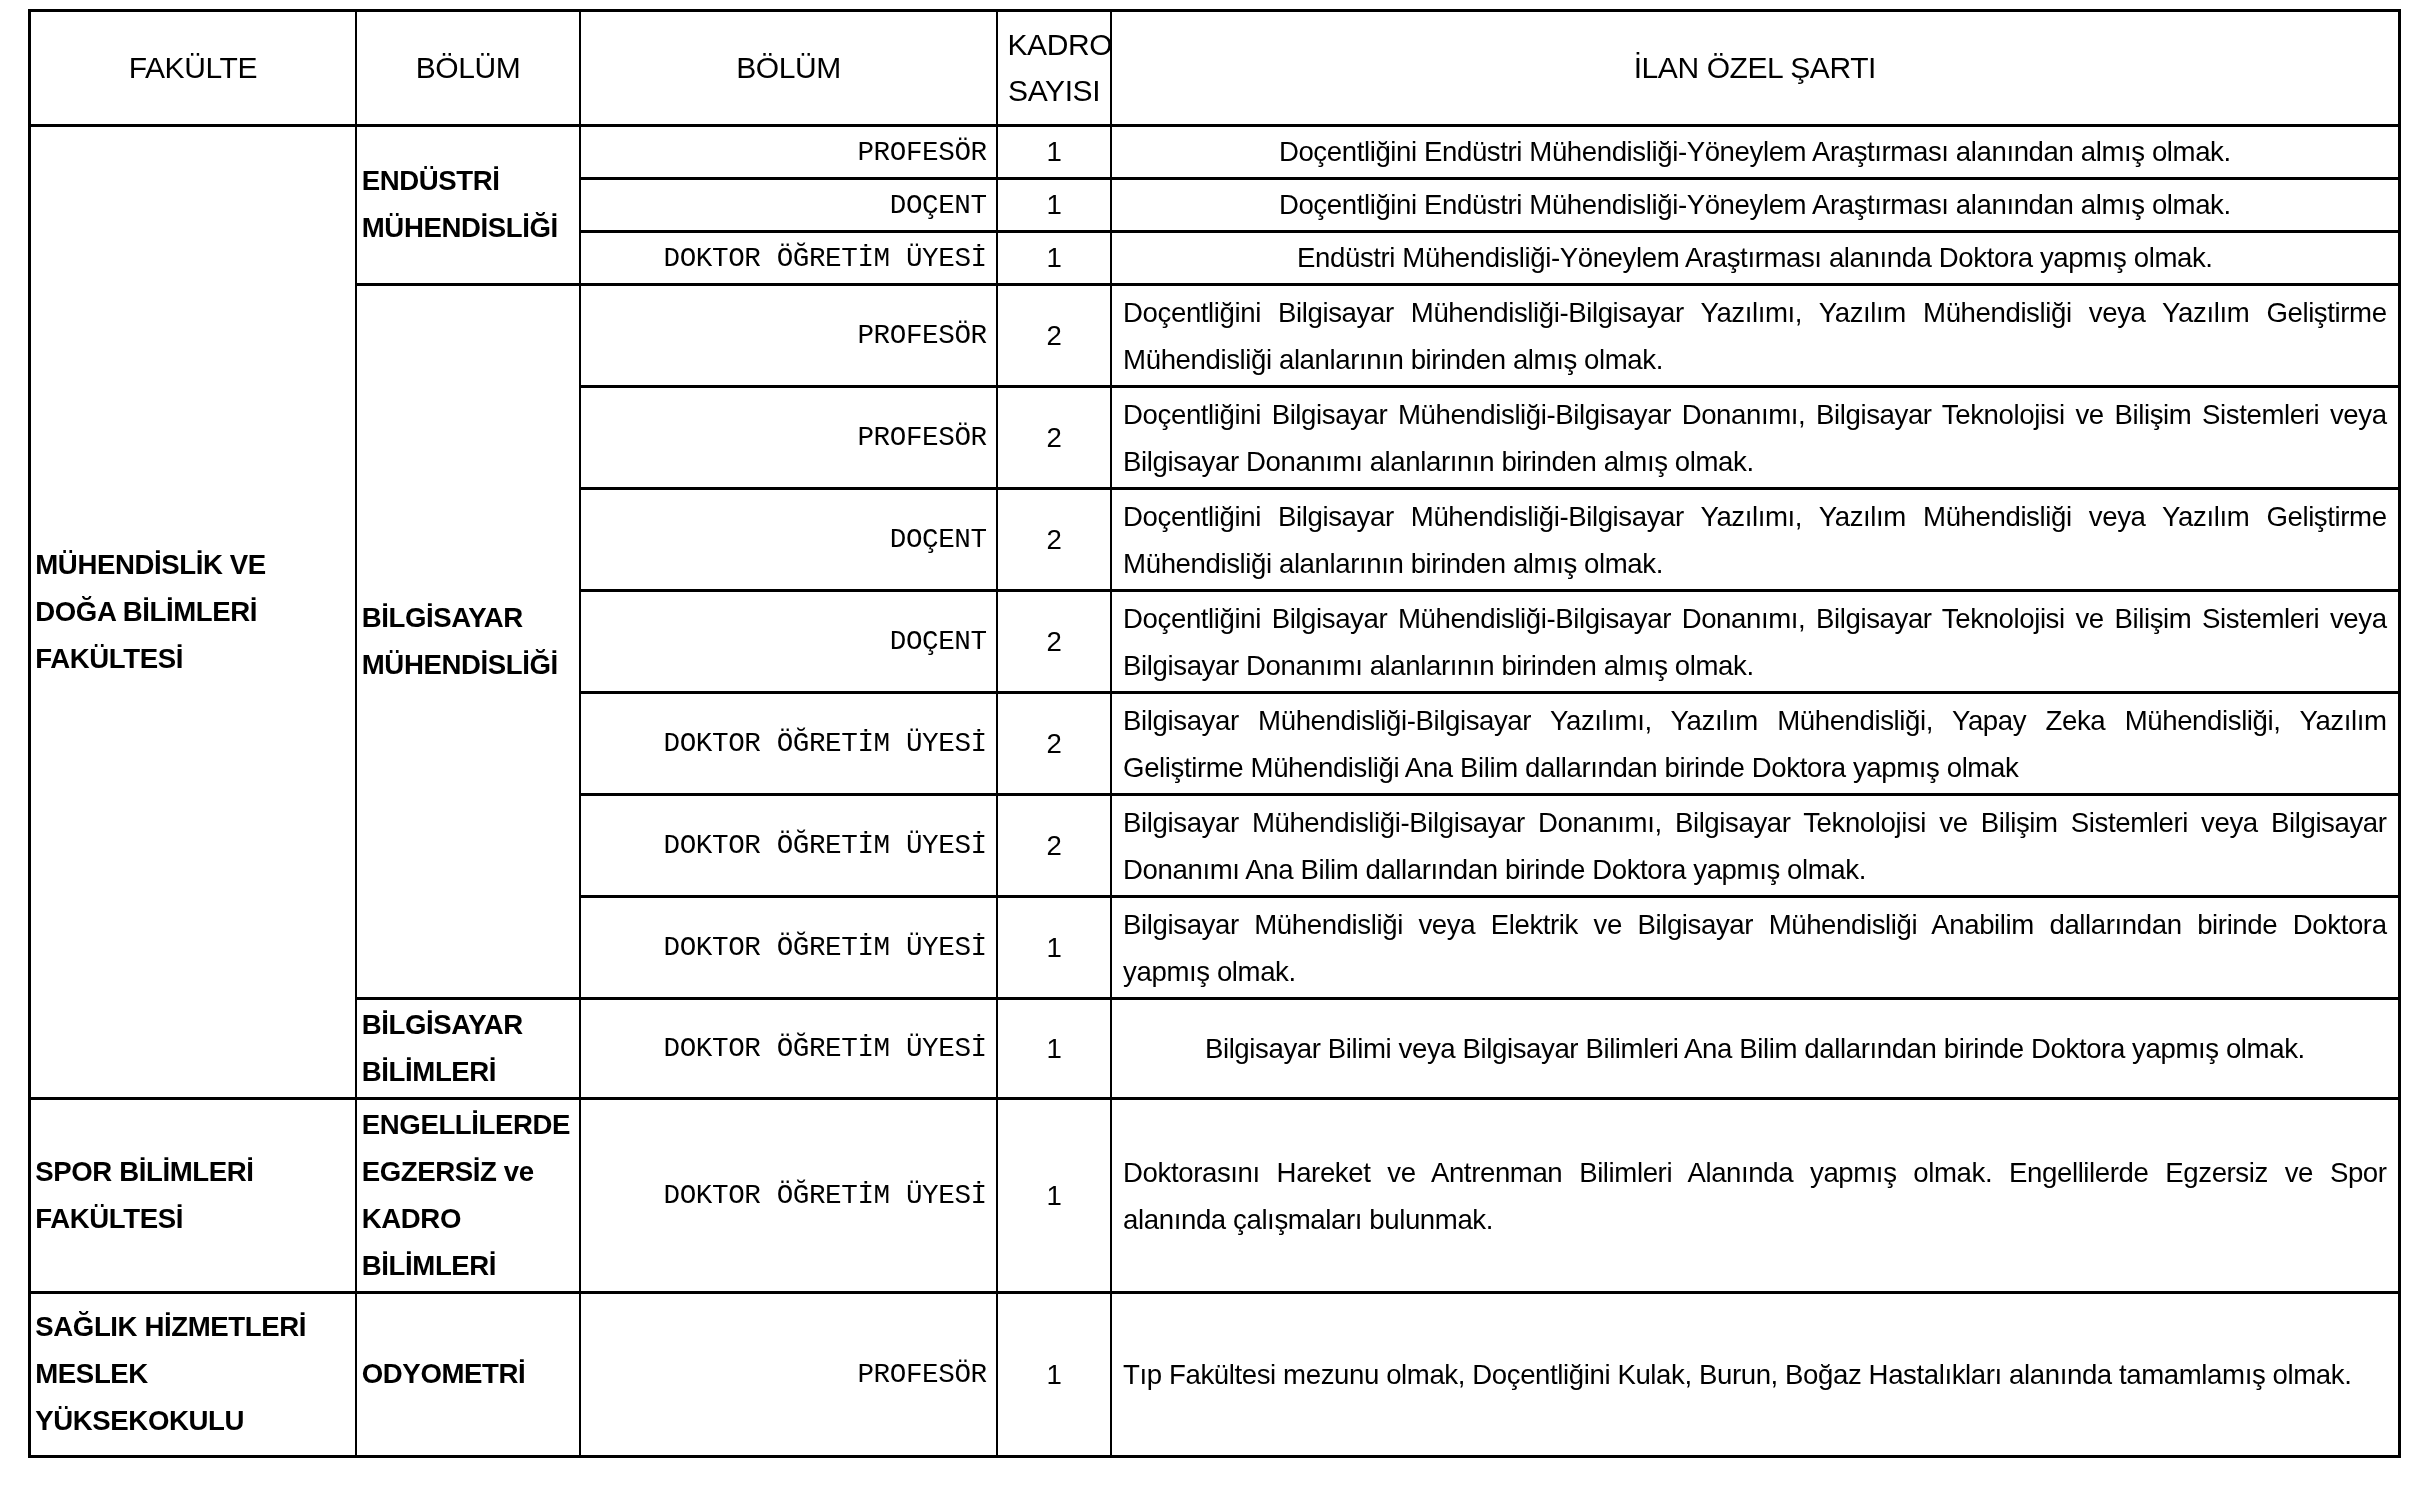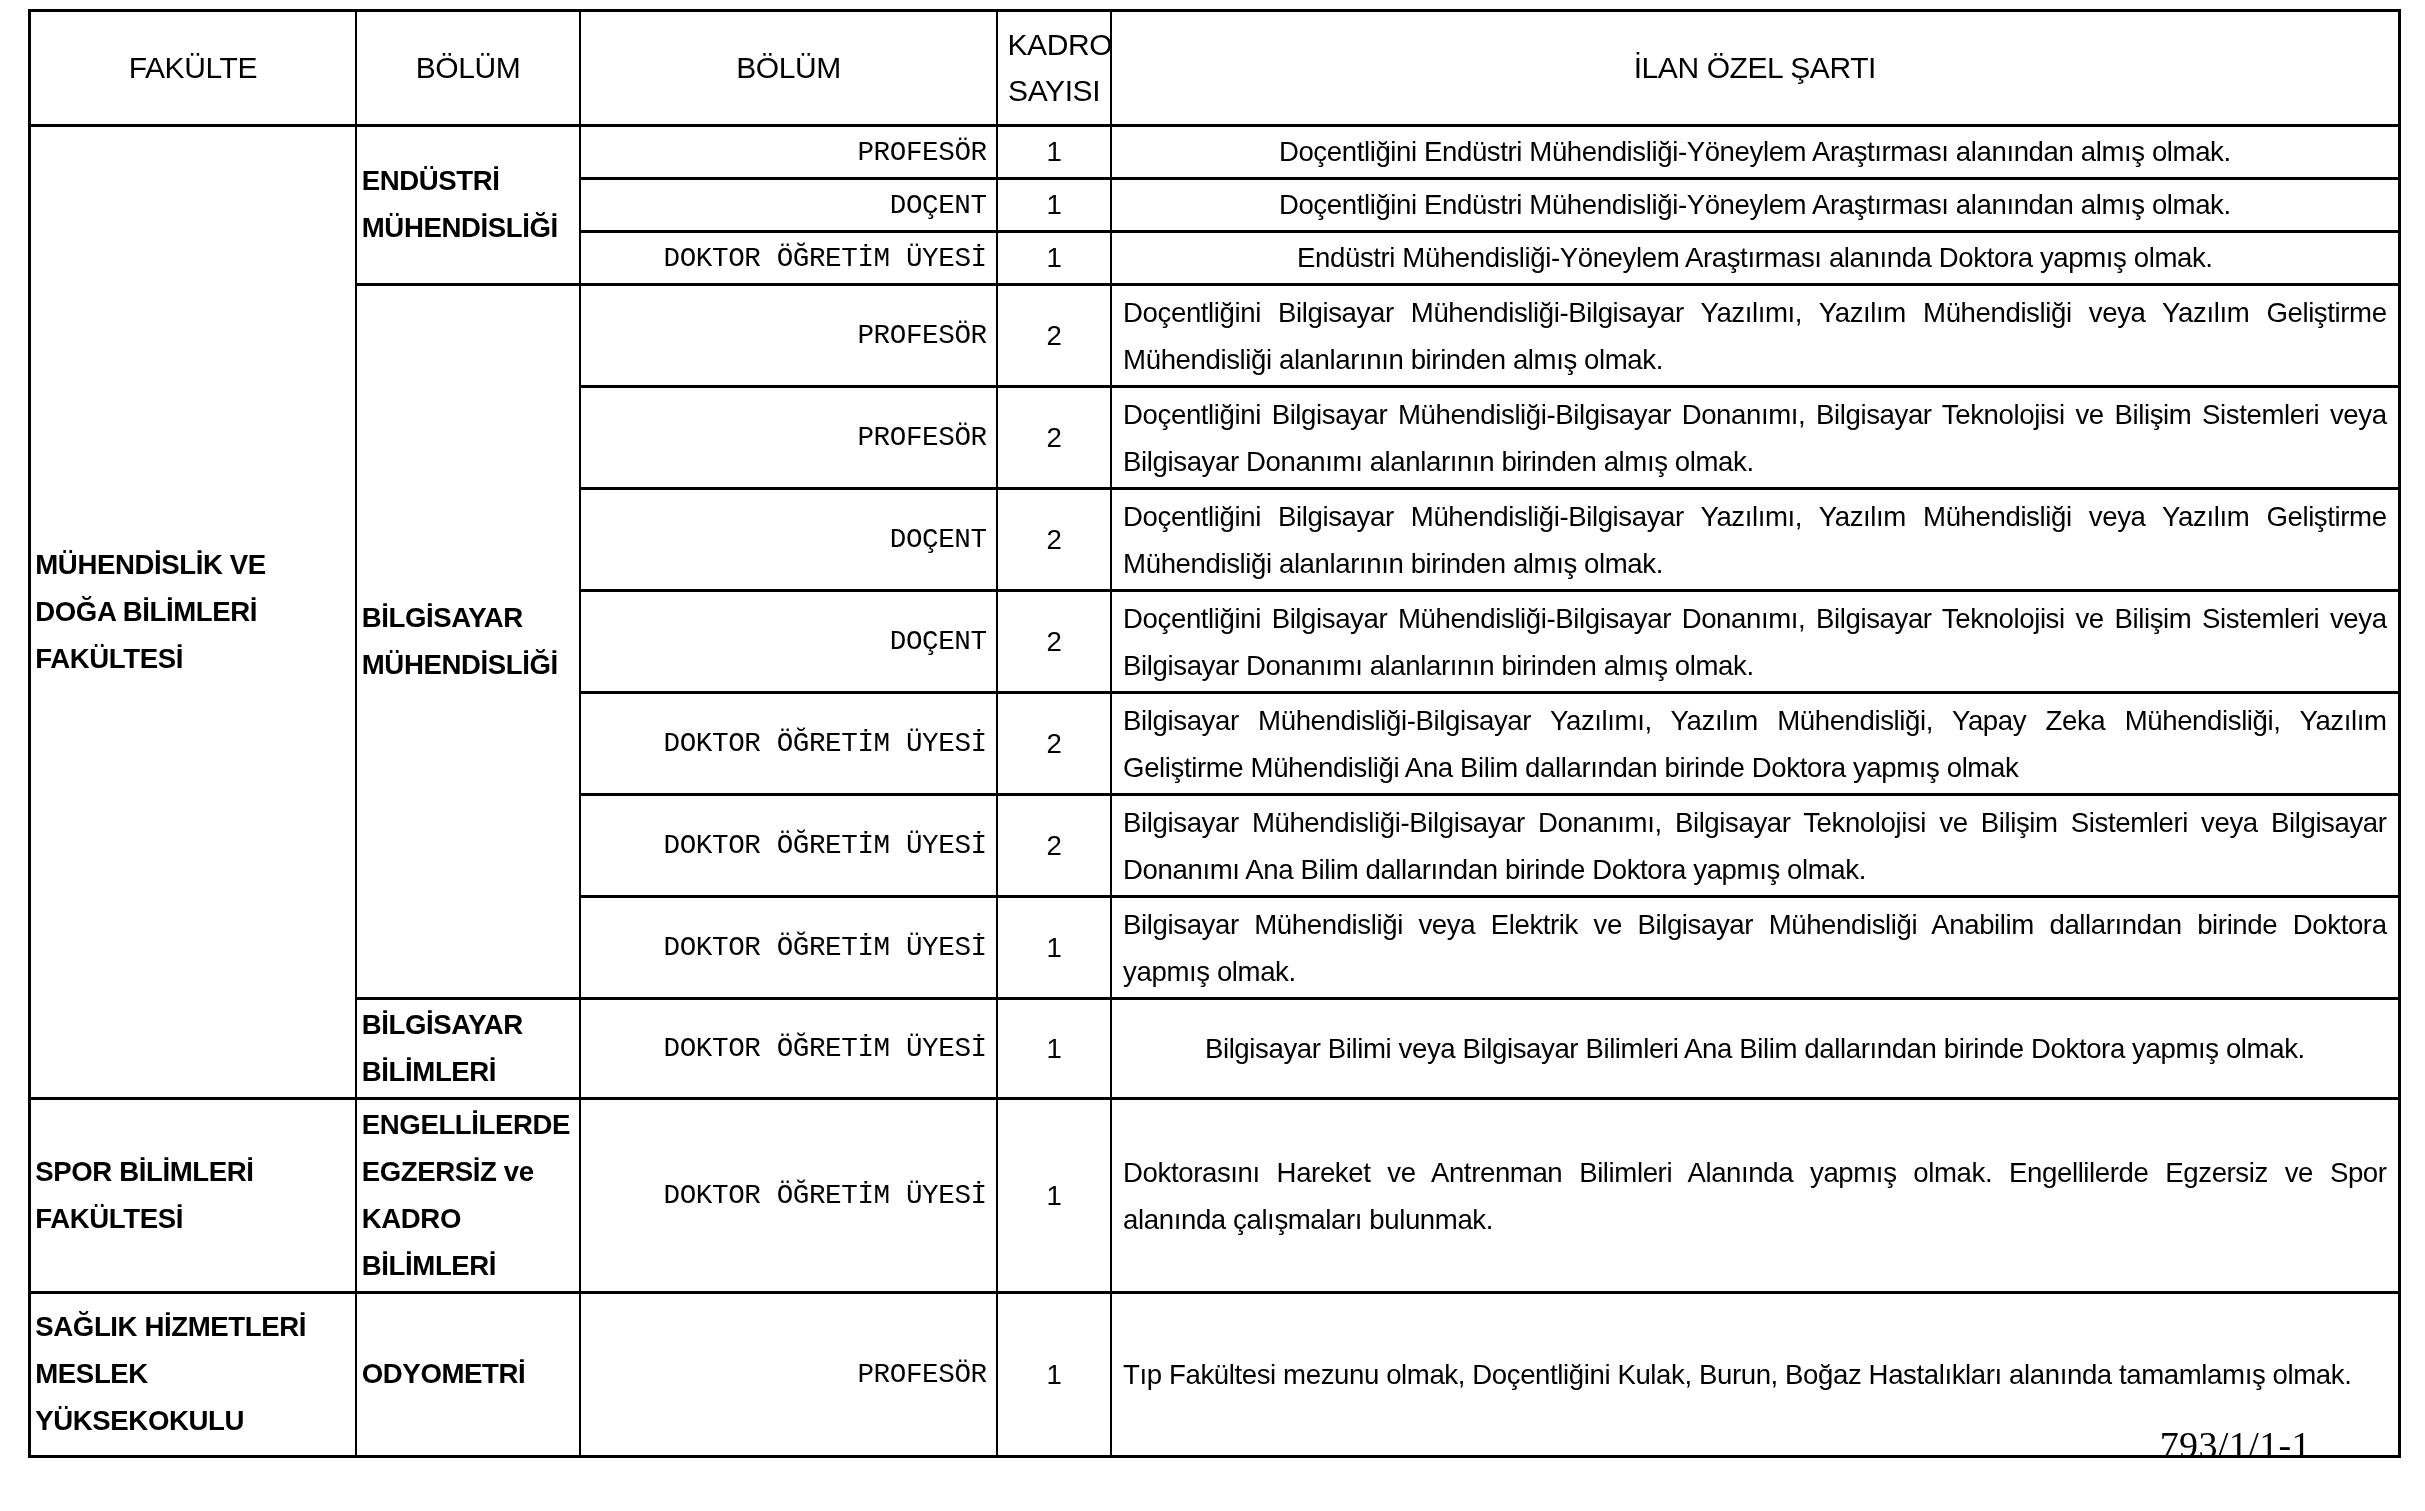--- a/index.html
+++ b/index.html
@@ -180,16 +180,15 @@
       <tr class="h-row13">
         <td class="c-fakulte" rowspan="1">SAĞLIK HİZMETLERİ MESLEK YÜKSEKOKULU</td>
         <td class="c-bolum" rowspan="1">ODYOMETRİ</td>
         <td class="c-unvan">PROFESÖR</td>
         <td class="c-kadro">1</td>
         <td class="c-sart multi">Tıp Fakültesi mezunu olmak, Doçentliğini Kulak, Burun, Boğaz Hastalıkları alanında tamamlamış olmak.</td>
       </tr>
     </tbody>
   </table>
 
-  <div class="footer-ref">793/1/1-1</div>
 
 </div>
 
 
 </body></html>

